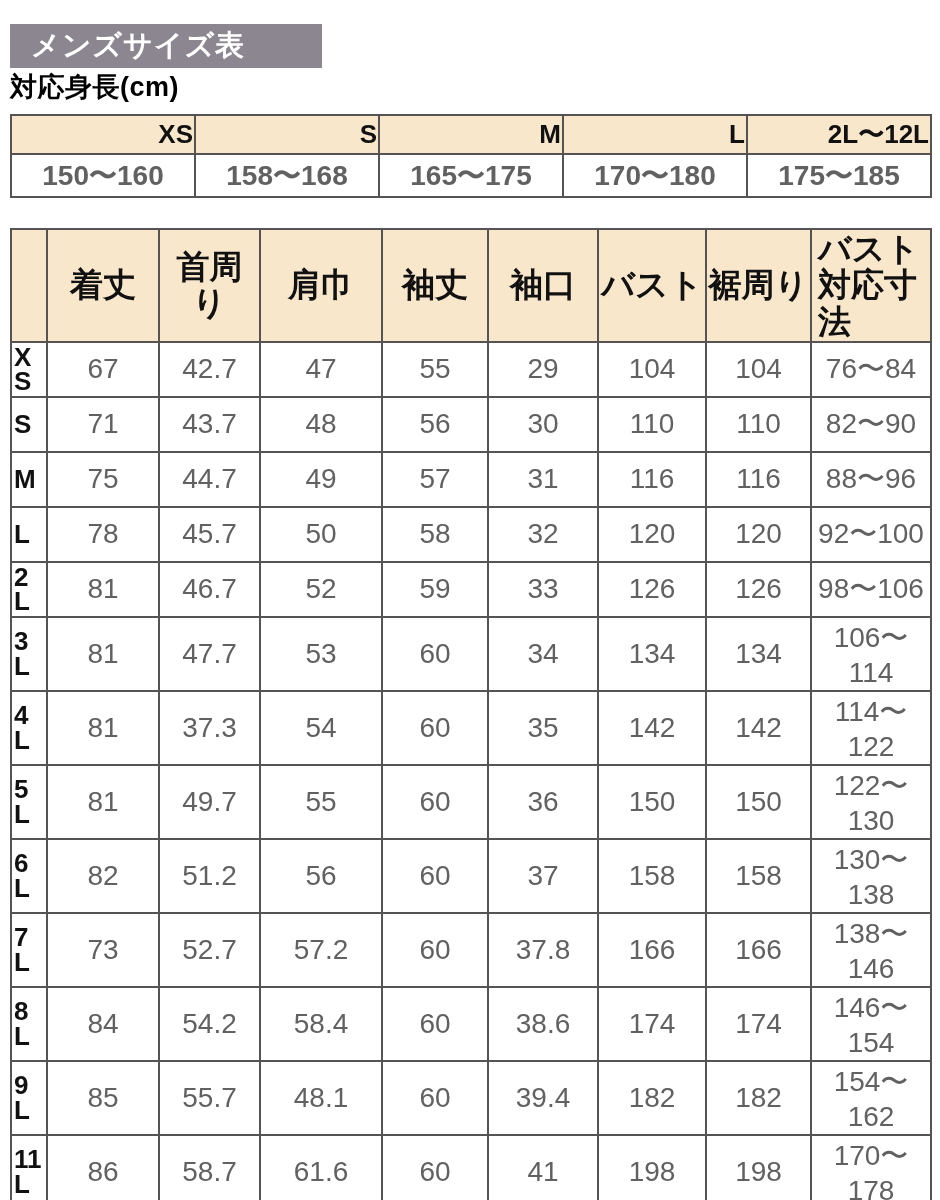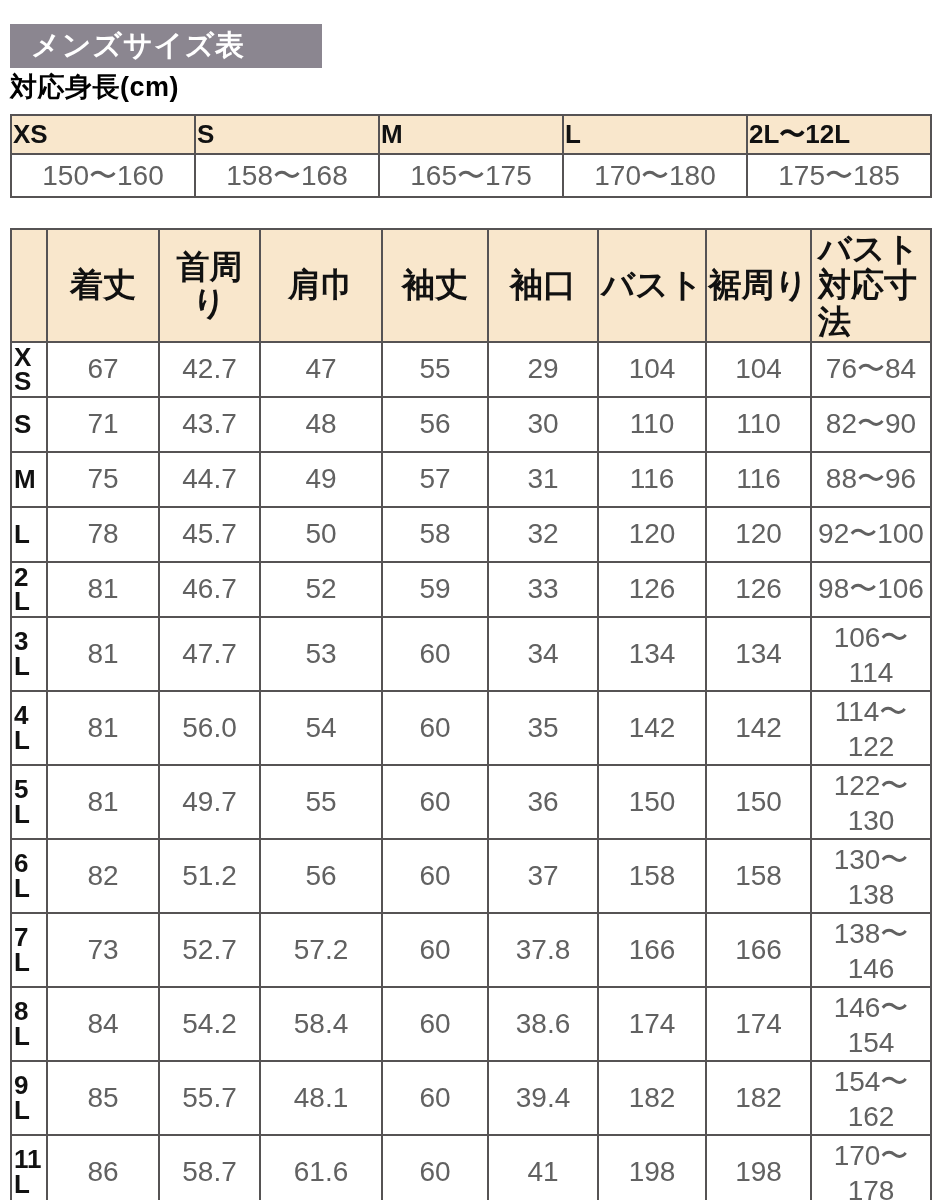--- a/index.html
+++ b/index.html
@@ -29,25 +29,25 @@
   }
 
   table{border-collapse:collapse;table-layout:fixed;width:920px;}
   th,td{border:2px solid #565354;box-sizing:border-box;}
 
   
   .height-table{margin-top:9px;}
   .height-table th{
     height:31px;background:#f9e7cc;
     font-size:26px;font-weight:bold;color:#111;
-    text-align:left;vertical-align:middle;
+    text-align:right;vertical-align:middle;
   }
   .height-table td{
     height:43px;background:#ffffff;
-    font-size:28px;font-weight:normal;color:#616161;
+    font-size:28px;font-weight:bold;color:#616161;
     text-align:center;vertical-align:middle;
   }
 
   
   .size-table{margin-top:30px;}
   .size-table thead th{
     height:60px;background:#f9e7cc;
     font-size:33px;font-weight:bold;color:#111;
     text-align:center;vertical-align:middle;
     white-space:pre-line;line-height:1.1;
@@ -200,21 +200,21 @@
           <td>60</td>
           <td>34</td>
           <td>134</td>
           <td>134</td>
           <td>106〜114</td>
         </tr>
         <tr>
           <th>4
 L</th>
           <td>81</td>
-          <td>56.0</td>
+          <td>37.3</td>
           <td>54</td>
           <td>60</td>
           <td>35</td>
           <td>142</td>
           <td>142</td>
           <td>114〜122</td>
         </tr>
         <tr>
           <th>5
 L</th>

